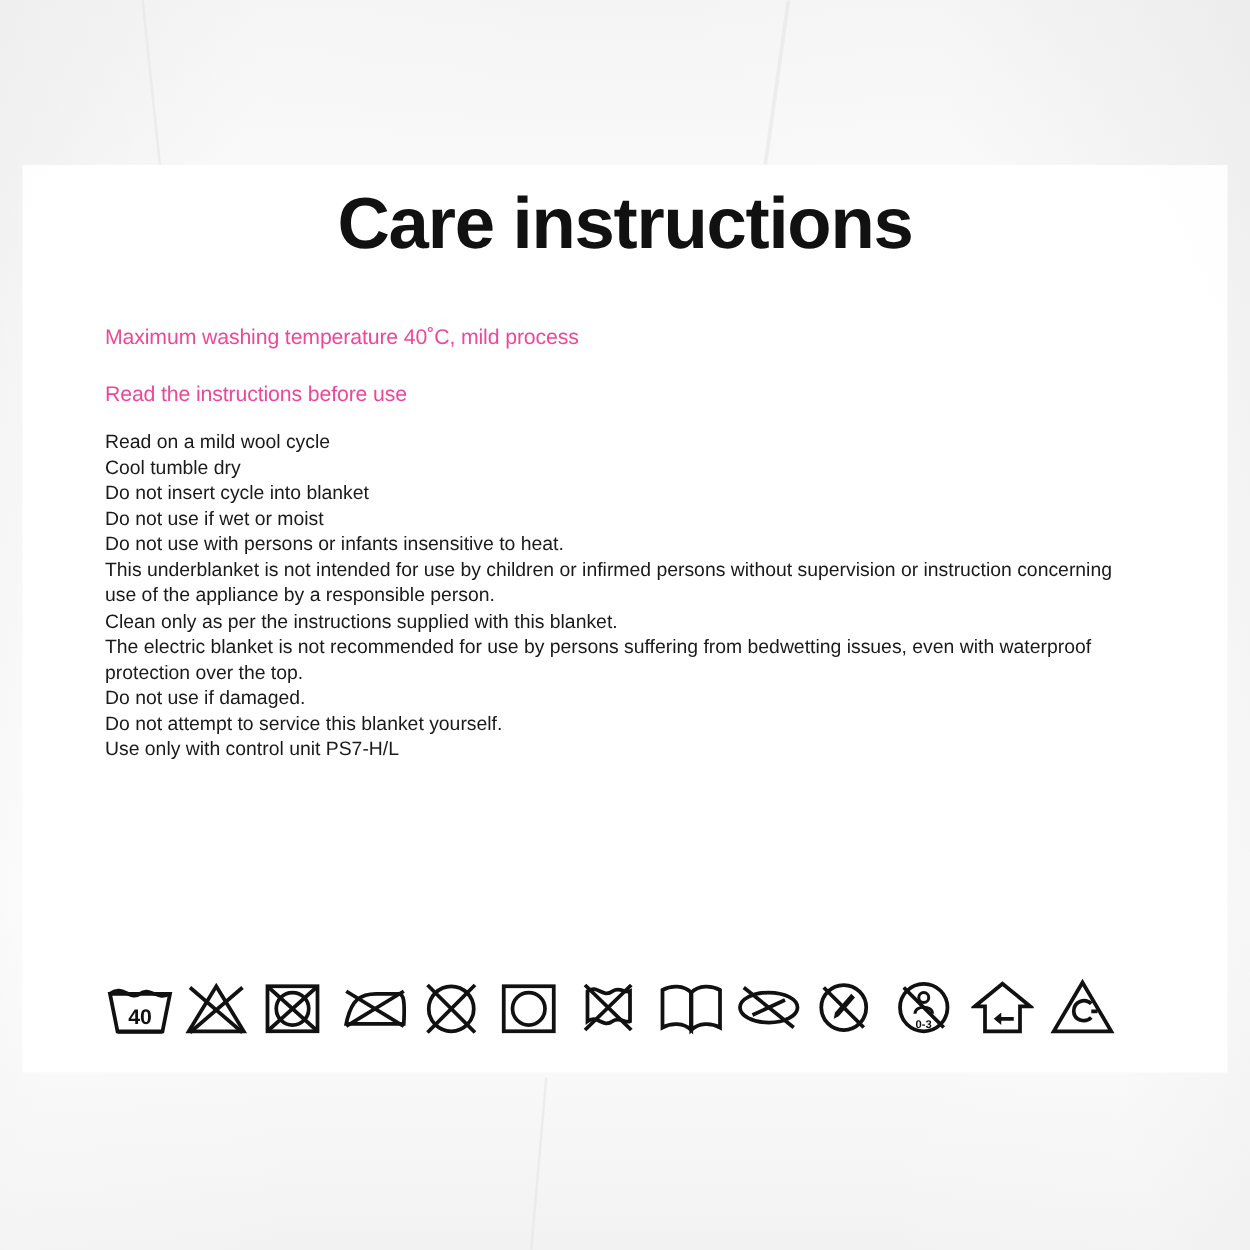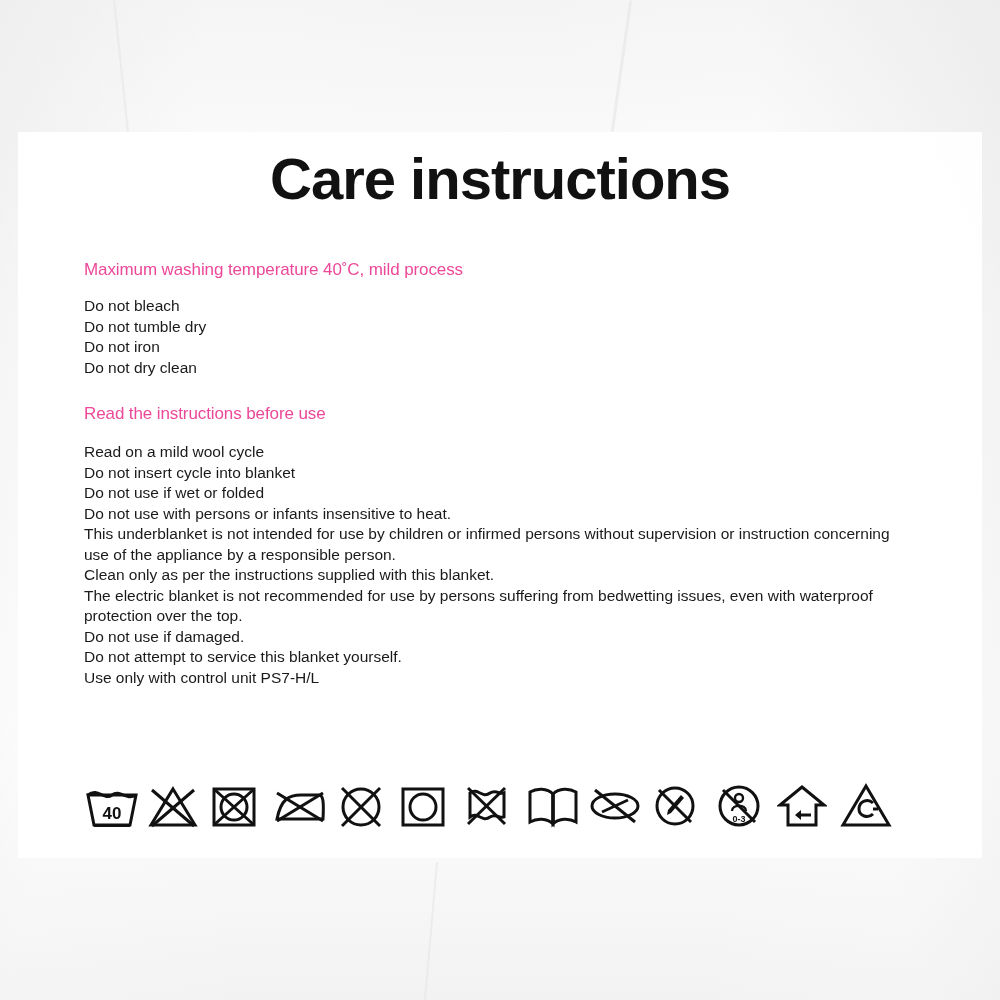--- a/index.html
+++ b/index.html
@@ -114,33 +114,28 @@
   <div class="bg-fold" style="left:430px; top:862px; width:2px; height:138px; transform:rotate(5deg);"></div>
 
   <div class="card">
 
     <div class="title">Care instructions</div>
 
     <div class="content">
 
       <p class="sec-head">Maximum washing temperature 40˚C, mild process</p>
 
-      <ul class="lines group1">
-        <li>Do not bleach</li>
-        <li>Do not tumble dry</li>
-        <li>Do not iron</li>
-        <li>Do not dry clean</li>
-      </ul>
 
       <p class="sec-head second">Read the instructions before use</p>
 
       <ul class="lines group2">
         <li>Read on a mild wool cycle</li>
+        <li>Cool tumble dry</li>
         <li>Do not insert cycle into blanket</li>
-        <li>Do not use if wet or folded</li>
+        <li>Do not use if wet or moist</li>
         <li>Do not use with persons or infants insensitive to heat.</li>
         <li>This underblanket is not intended for use by children or infirmed persons without supervision or instruction concerning use of the appliance by a responsible person.</li>
         <li>Clean only as per the instructions supplied with this blanket.</li>
         <li>The electric blanket is not recommended for use by persons suffering from bedwetting issues, even with waterproof protection over the top.</li>
         <li>Do not use if damaged.</li>
         <li>Do not attempt to service this blanket yourself.</li>
         <li>Use only with control unit PS7-H/L</li>
       </ul>
     </div>
 

